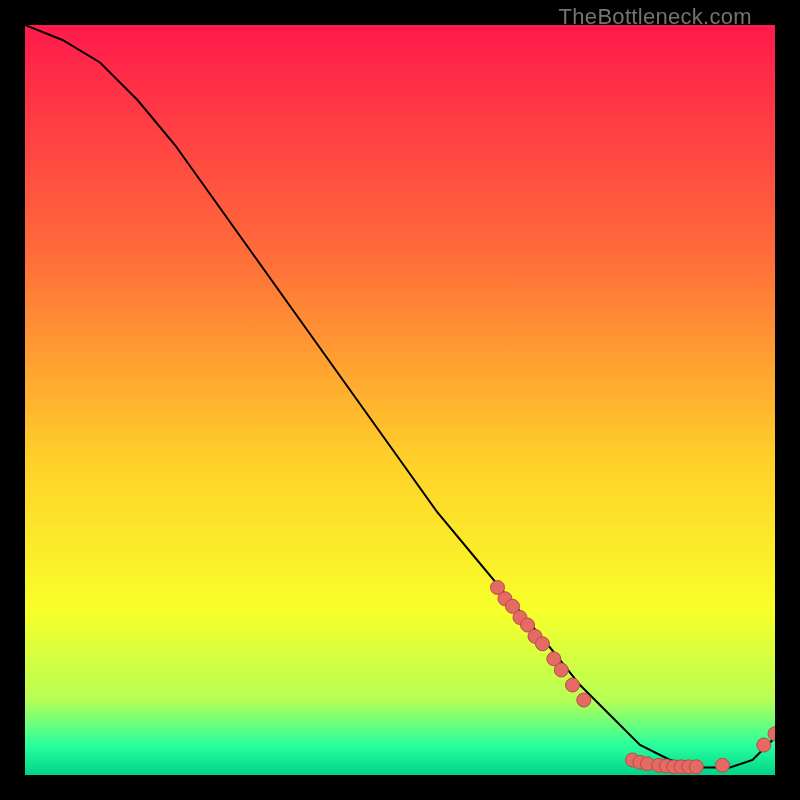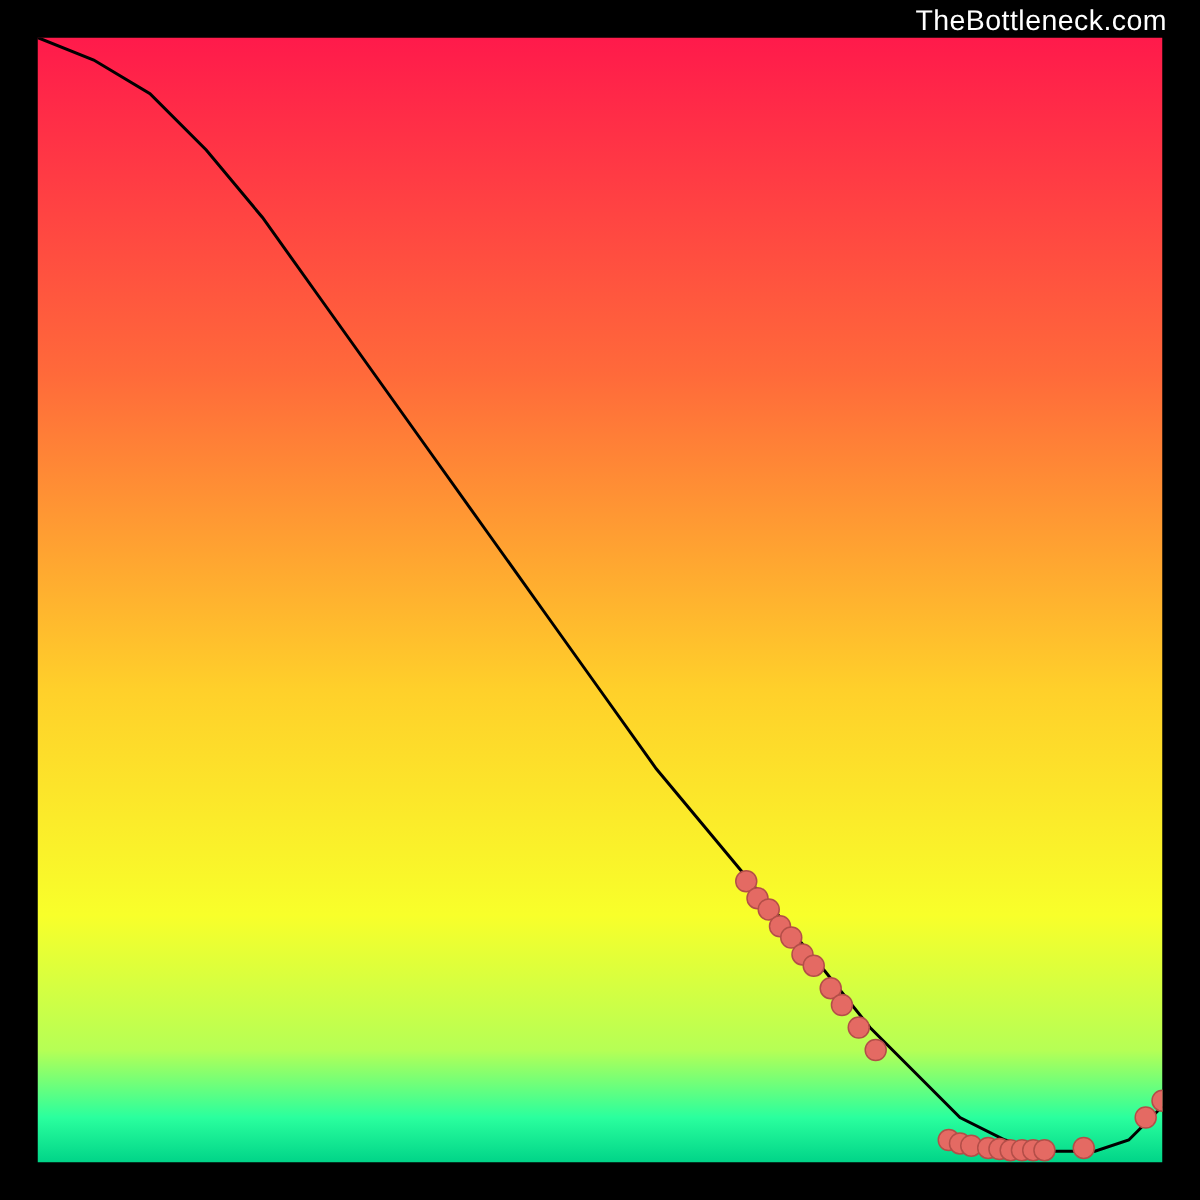--- a/index.html
+++ b/index.html
@@ -19,23 +19,23 @@
   .plot {
     position: absolute;
     left: 25px;
     top: 25px;
     width: 750px;
     height: 750px;
   }
   .watermark {
     position: absolute;
     top: 4px;
-    right: 22px;
-    color: #ffffff;
-    font-size: 19px;
+    right: 48px;
+    color: #737373;
+    font-size: 22px;
     letter-spacing: 0.3px;
     user-select: none;
   }
   svg { display: block; }
 </style>
 </head>
 <body>
 
 <div class="stage">
   <div class="watermark">TheBottleneck.com</div>

